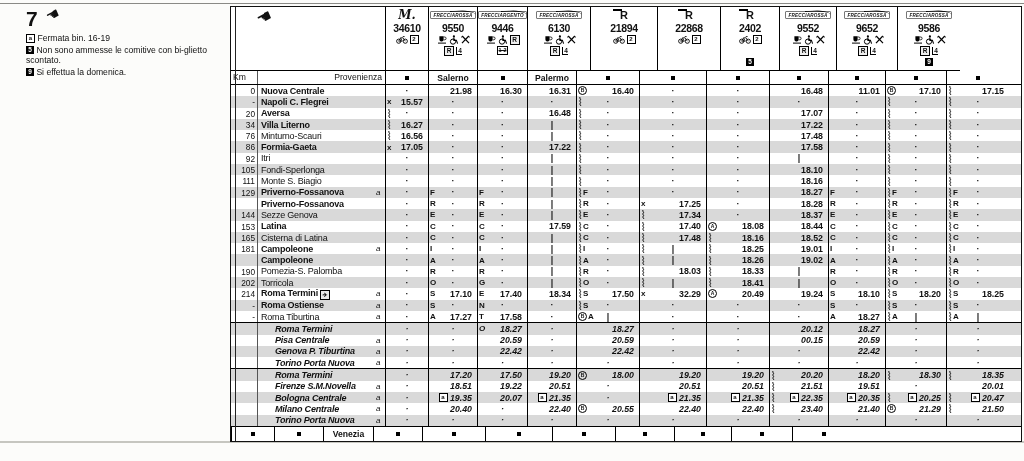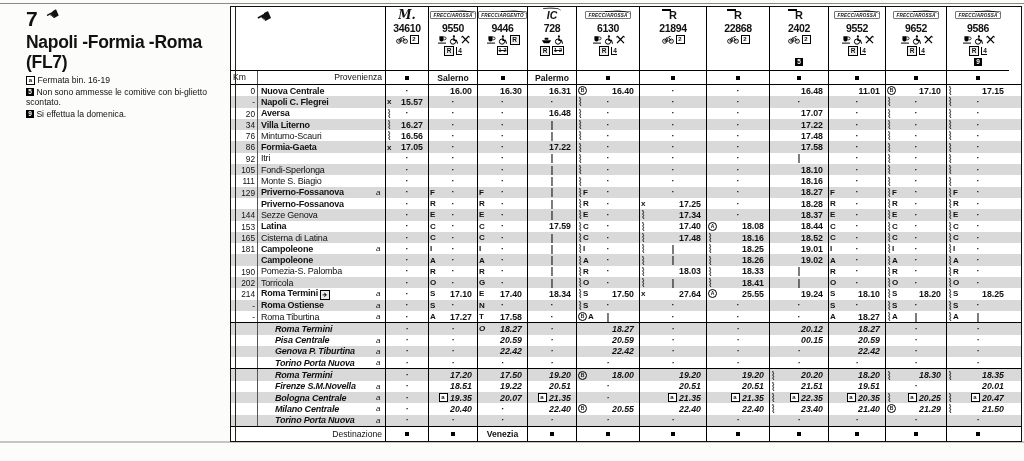--- a/index.html
+++ b/index.html
@@ -94,24 +94,20 @@
 
 <div class="page">
   <div class="topline"></div>
   <div class="botline"></div>
 
   <div class="leftpanel">
     <div class="t7row">
       <span class="t7">7</span>
       <span class="hand">☚</span>
     </div>
-    <div class="ttl">
-      <div>Napoli -Formia -Roma</div>
-      <div>(FL7)</div>
-    </div>
     <div class="notes">
       <div class="note"><span class="boxa">a</span> <span>Fermata bin. 16-19</span></div>
       <div class="note"><span class="blackbox">5</span> <span>Non sono ammesse le comitive con bi-glietto scontato.</span></div>
       <div class="note"><span class="blackbox">9</span> <span>Si effettua la domenica.</span></div>
     </div>
   </div>
 
   <div class="timetable">
       <div class="thead">
         <div class="hcell hc0" style="width:154px">
@@ -174,41 +170,20 @@
                 <circle cx="4" cy="6.6" r="2.6" fill="none" stroke="#000" stroke-width="1"></circle>
                 <circle cx="4.9" cy="1.4" r="1.1" fill="#000"></circle>
                 <path d="M4.9 2.6 V5.4 H7.4 L8.6 8.6" fill="none" stroke="#000" stroke-width="1.1"></path>
               </svg></span>
             <span class="ric">R</span>
           </div>
           <div class="irow">
             <span class="c12">1·2</span>
           </div>
         </div>
-        <div class="hcell" style="width:49px">
-          <div class="logo">
-            <span class="iclogo">IC</span>
-          </div>
-          <div class="tno">728</div>
-          <div class="irow">
-            <span class="icsvg"><svg width="11" height="8" viewBox="0 0 11 8">
-                <path d="M.8 4.2 h9.4 l-2 3 h-5.4 z" fill="#000"></path>
-                <rect x="3.6" y="1.8" width="3.8" height="2" rx=".6" fill="#000"></rect>
-              </svg></span>
-            <span class="icsvg"><svg width="10" height="10" viewBox="0 0 10 10">
-                <circle cx="4" cy="6.6" r="2.6" fill="none" stroke="#000" stroke-width="1"></circle>
-                <circle cx="4.9" cy="1.4" r="1.1" fill="#000"></circle>
-                <path d="M4.9 2.6 V5.4 H7.4 L8.6 8.6" fill="none" stroke="#000" stroke-width="1.1"></path>
-              </svg></span>
-          </div>
-          <div class="irow">
-            <span class="ric">R</span>
-            <span class="c12">1·2</span>
-          </div>
-        </div>
         <div class="hcell" style="width:63px">
           <div class="logo">
             <span class="brandtxt">FRECCIAROSSA</span>
           </div>
           <div class="tno">6130</div>
           <div class="irow">
             <span class="icsvg"><svg width="10" height="9" viewBox="0 0 10 9">
                 <path d="M1 7.6 h8 v1 h-8 z" fill="#000"></path>
                 <path d="M2.4 1.2 h4.2 v3.4 a2 2 0 0 1 -2.1 2 a2 2 0 0 1 -2.1 -2 z" fill="#000"></path>
                 <path d="M6.6 2 h1.1 a1.4 1.4 0 0 1 0 2.8 h-1.1" fill="none" stroke="#000" stroke-width=".8"></path>
@@ -400,21 +375,21 @@
           <div class="stcell">
             <span class="stname">Nuova Centrale</span>
             <span class="arr"></span>
           </div>
           <div class="cell" style="width:43px">
             <span class="val">
               <span class="dot">·</span>
             </span>
           </div>
           <div class="cell" style="width:49px">
-            <span class="val t">16.00</span>
+            <span class="val t">21.98</span>
           </div>
           <div class="cell" style="width:50px">
             <span class="val t">16.30</span>
           </div>
           <div class="cell" style="width:49px">
             <span class="val t">16.31</span>
           </div>
           <div class="cell" style="width:63px">
             <span class="ls">
               <span class="circ">B</span>
@@ -1926,27 +1901,27 @@
                 <path d="M2.2 0 C.4 1.2 3.8 2.1 2.2 3.2 C.5 4.3 3.8 5.2 2.2 6.3 C.6 7.4 3.6 8 2.4 9" fill="none" stroke="#000" stroke-width="1"></path>
               </svg>
               <span class="ltr">S</span>
             </span>
             <span class="val t">17.50</span>
           </div>
           <div class="cell" style="width:67px">
             <span class="ls">
               <span class="xm">x</span>
             </span>
-            <span class="val t">27.64</span>
+            <span class="val t">32.29</span>
           </div>
           <div class="cell" style="width:63px">
             <span class="ls">
               <span class="circ">A</span>
             </span>
-            <span class="val t">25.55</span>
+            <span class="val t">20.49</span>
           </div>
           <div class="cell" style="width:59px">
             <span class="val t">19.24</span>
           </div>
           <div class="cell" style="width:57px">
             <span class="ls">
               <span class="ltr">S</span>
             </span>
             <span class="val t">18.10</span>
           </div>
@@ -2655,21 +2630,20 @@
             </span>
           </div>
           <div class="cell" style="width:63px">
             <span class="val">
               <span class="dot">·</span>
             </span>
           </div>
         </div>
       </div>
       <div class="drow">
-        <div class="dlab">Destinazione</div>
         <div class="pcell" style="width:43px">
           <span class="sq"></span>
         </div>
         <div class="pcell" style="width:49px">
           <span class="sq"></span>
         </div>
         <div class="pcell" style="width:50px">Venezia</div>
         <div class="pcell" style="width:49px">
           <span class="sq"></span>
         </div>

